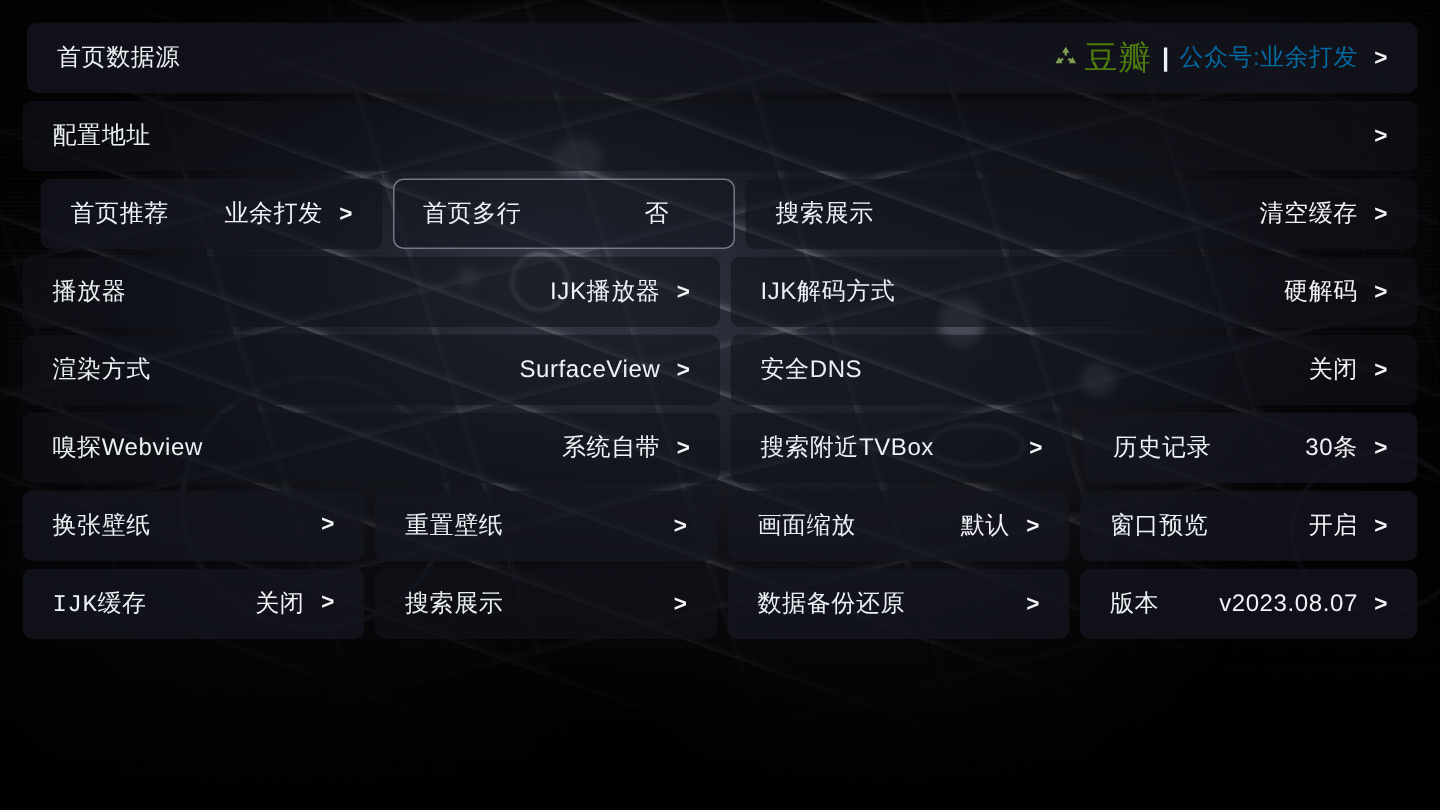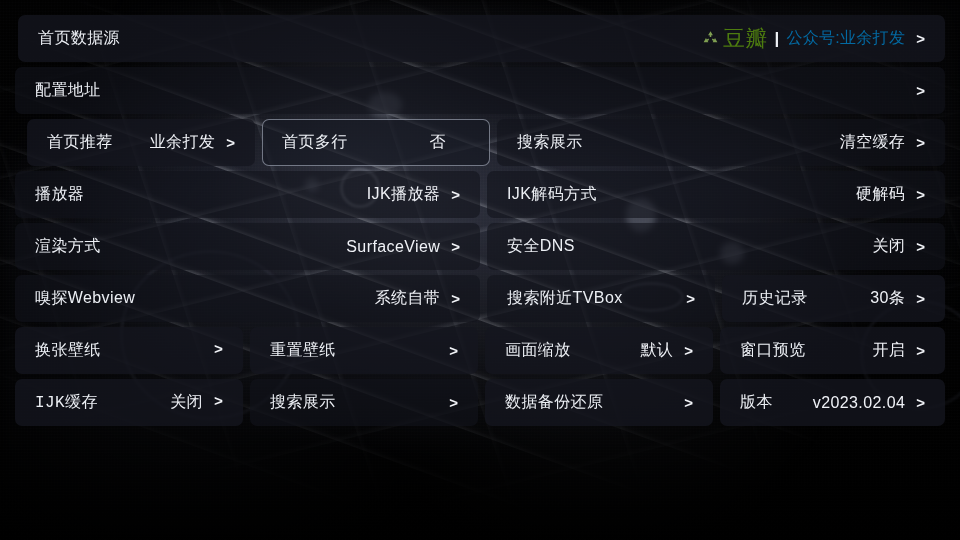--- a/index.html
+++ b/index.html
@@ -334,19 +334,19 @@
             <span class="chev">&gt;</span>
           </div>
           <div class="tile w-t3">
             <span class="label">数据备份还原</span>
             <span class="spacer"></span>
             <span class="chev">&gt;</span>
           </div>
           <div class="tile w-t4">
             <span class="label">版本</span>
             <span class="spacer"></span>
-            <span class="value">v2023.02.04</span>
+            <span class="value">v2023.08.07</span>
             <span class="chev">&gt;</span>
           </div>
         </div>
       </div>
   </div>
 </div>
 
 </body></html>

